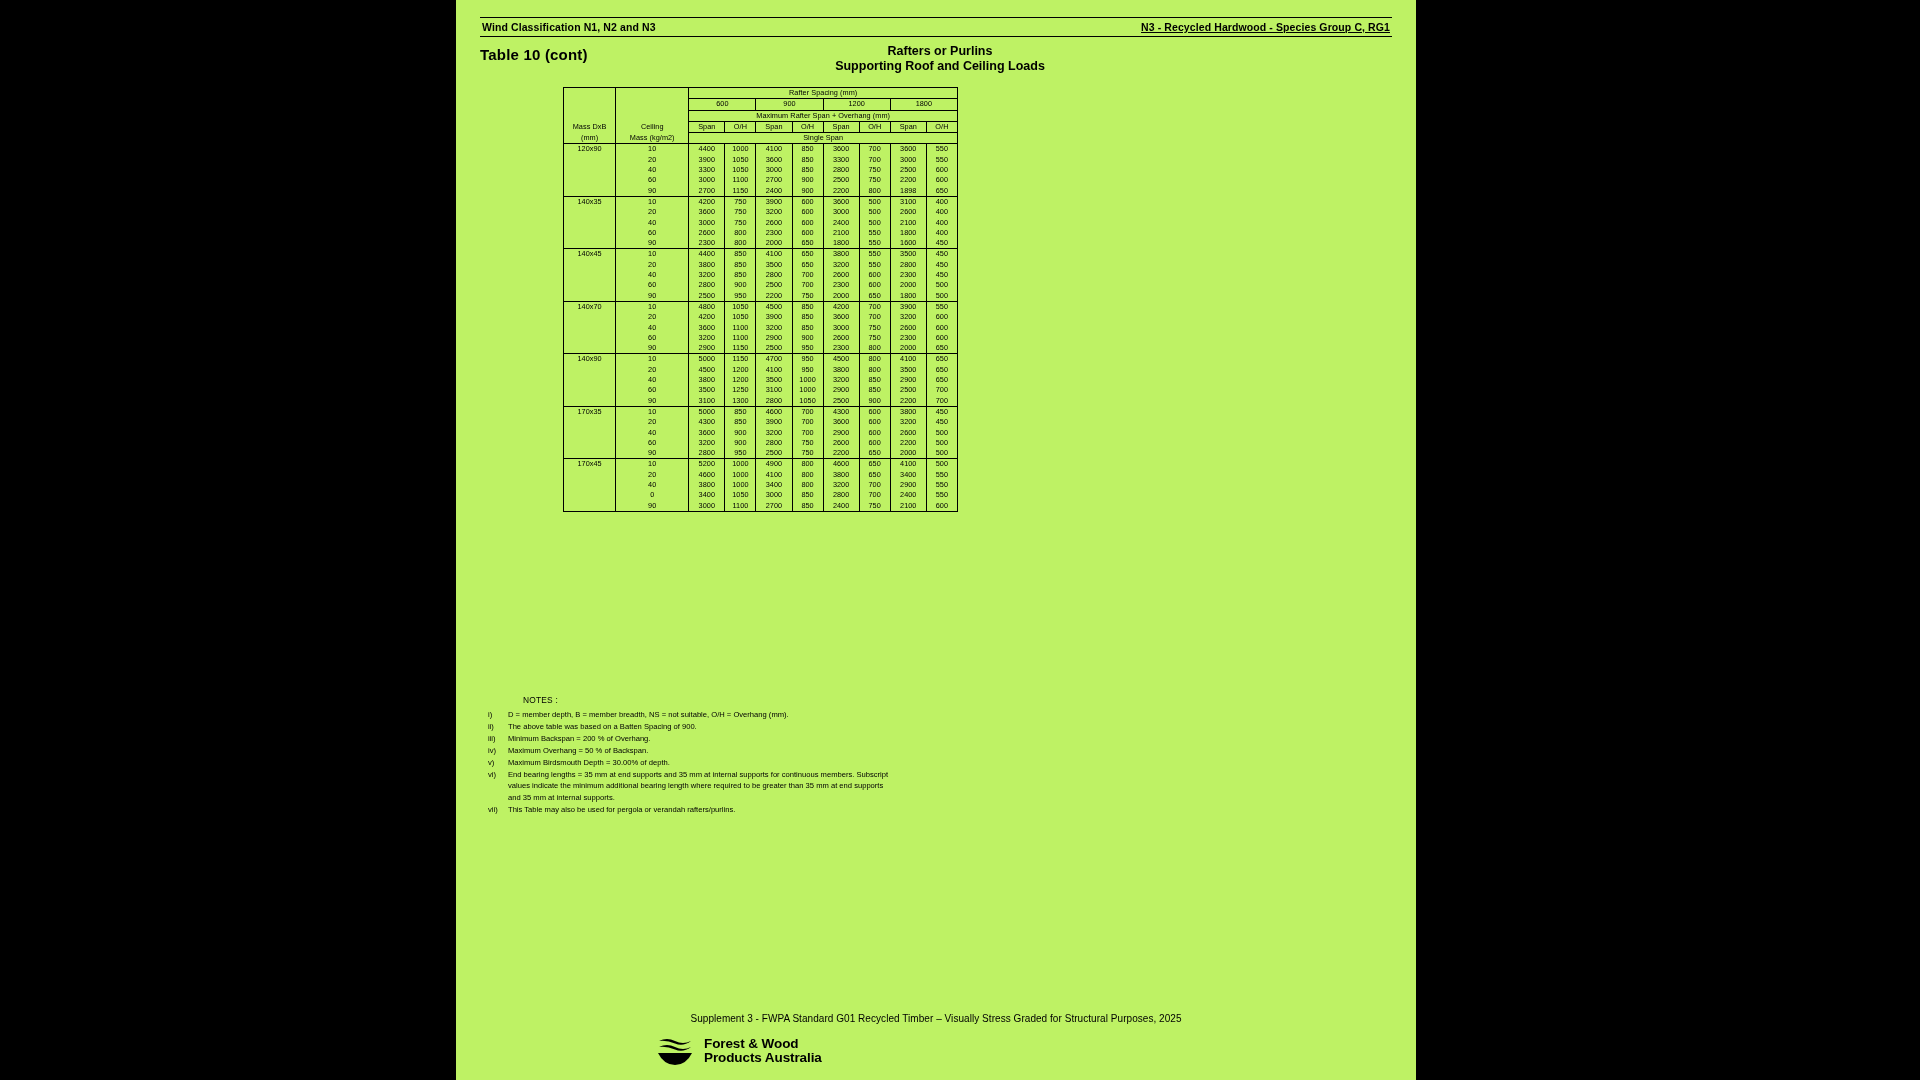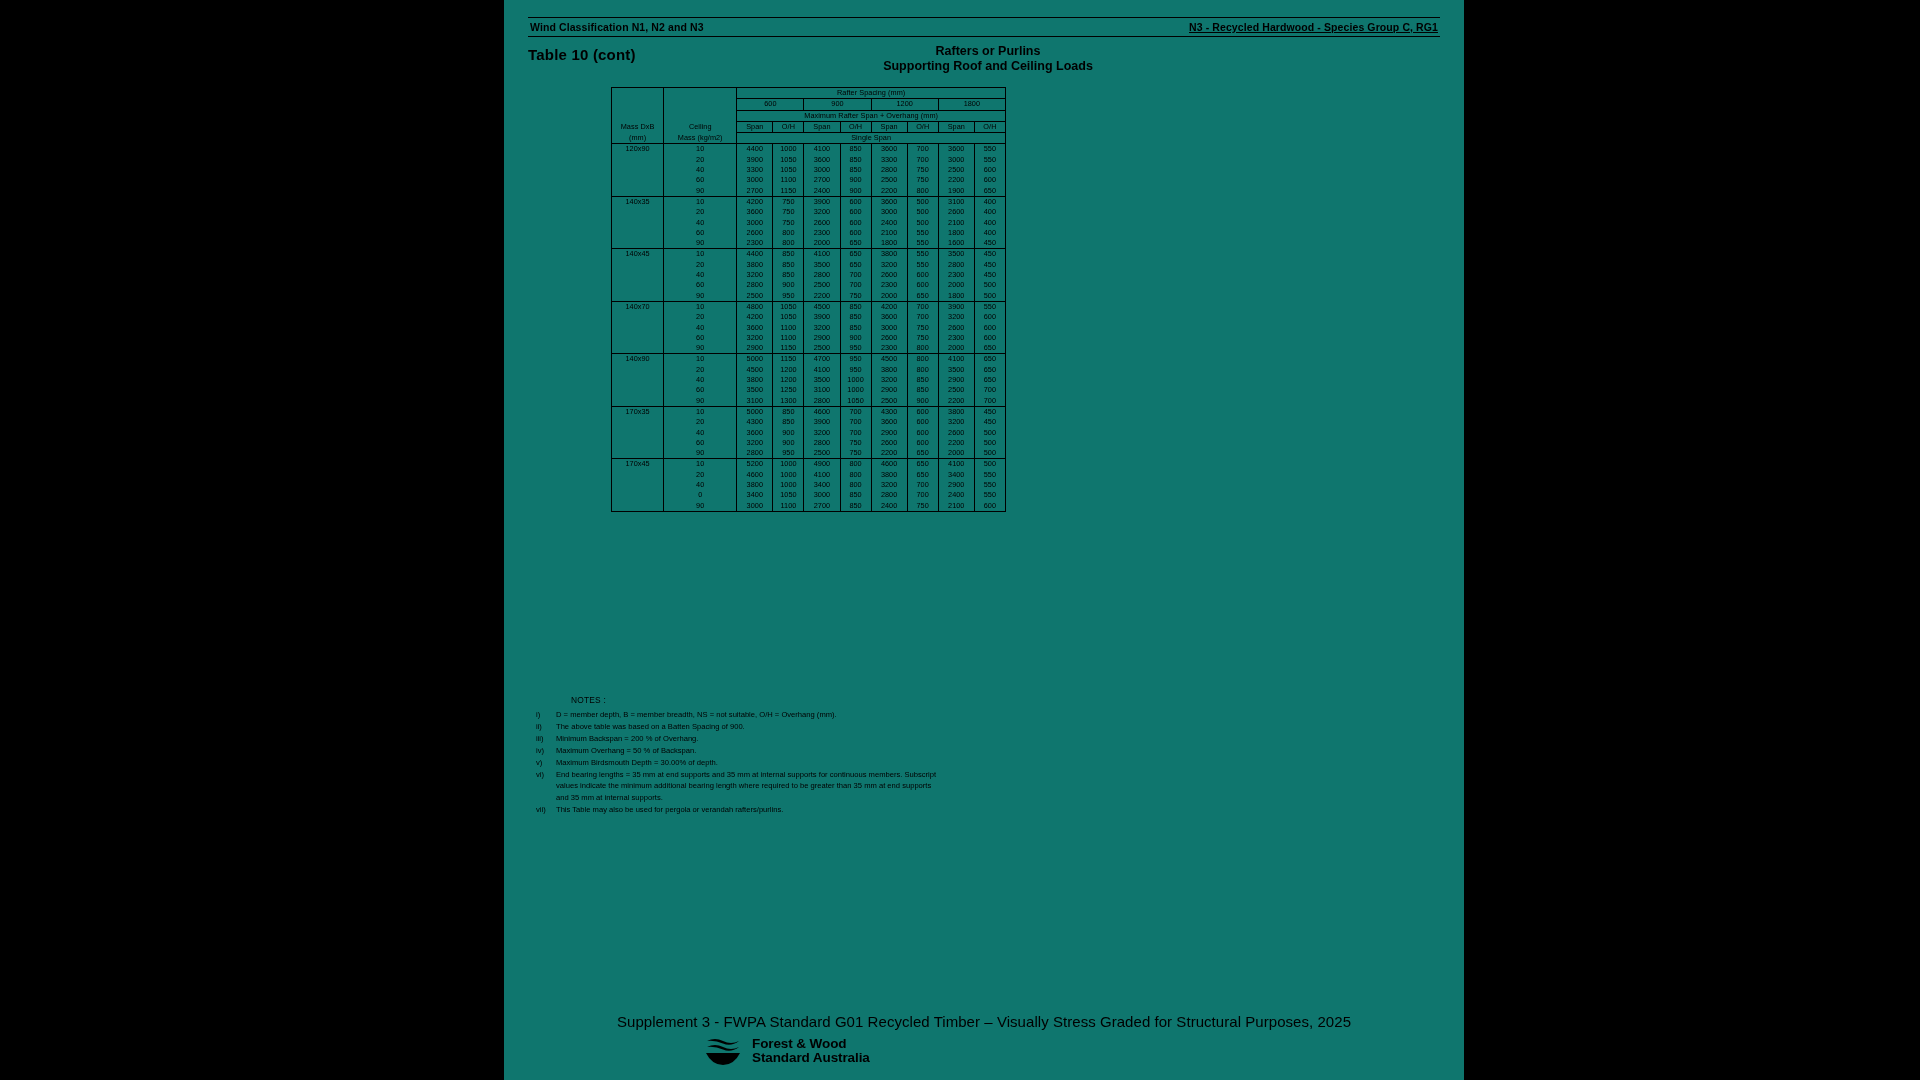--- a/index.html
+++ b/index.html
@@ -14,25 +14,25 @@
     font-family: "Liberation Sans", sans-serif;
   }
   .screen {
     position: relative;
     width: 1920px;
     height: 1080px;
     background: #000000;
   }
   .page {
     position: absolute;
-    left: 504px;
+    left: 456px;
     top: 0px;
     width: 960px;
     height: 1080px;
-    background: #0f766e;
+    background: #bef264;
     overflow: hidden;
   }
 
   
   .runhead {
     position: absolute;
     left: 24px;
     top: 17px;
     width: 912px;
     border-top: 1.6px solid #000;
@@ -142,21 +142,21 @@
   .note .txt { flex: 1 1 auto; }
   .note .txt .cont { display: block; }
 
   
   .footline {
     position: absolute;
     left: 0px;
     top: 1013px;
     width: 960px;
     text-align: center;
-    font-size: 15px;
+    font-size: 10px;
     color: #000;
     letter-spacing: 0.05px;
   }
   .logo {
     position: absolute;
     left: 200px;
     top: 1036px;
     display: flex;
     align-items: center;
     gap: 10px;
@@ -293,21 +293,21 @@
             </tr>
             <tr>
               <td class="thick-l nb-t "></td>
               <td class="nb-t">90</td>
               <td class="nb-t">2700</td>
               <td class="nb-t">1150</td>
               <td class="nb-t">2400</td>
               <td class="nb-t">900</td>
               <td class="nb-t">2200</td>
               <td class="nb-t">800</td>
-              <td class="nb-t">1900</td>
+              <td class="nb-t">1898</td>
               <td class="nb-t thick-r">650</td>
             </tr>
             <tr class="grp-top">
               <td class="thick-l nb-b" rowspan="1">140x35</td>
               <td class="nb-b">10</td>
               <td class="nb-b">4200</td>
               <td class="nb-b">750</td>
               <td class="nb-b">3900</td>
               <td class="nb-b">600</td>
               <td class="nb-b">3600</td>
@@ -705,18 +705,18 @@
     <div class="logo">
       <span class="logo-mark">
         <svg viewBox="0 0 38 30" width="38" height="30" aria-hidden="true">
           <path d="M3 5 Q11 1 19 5 Q27 9 35 5 Q27 11 19 7.5 Q11 4 3 5 Z" fill="#000"></path>
           <path d="M3 11 Q11 7 19 11 Q27 15 35 11 Q27 17 19 13.5 Q11 10 3 11 Z" fill="#000"></path>
           <path d="M2 17 L36 17 Q30 29 19 29 Q8 29 2 17 Z" fill="#000"></path>
         </svg>
       </span>
       <span class="logo-text">
         <span style="display:block">Forest &amp; Wood</span>
-        <span style="display:block">Standard Australia</span>
+        <span style="display:block">Products Australia</span>
       </span>
     </div>
 
   </div>
 </div>
 
 </body></html>

